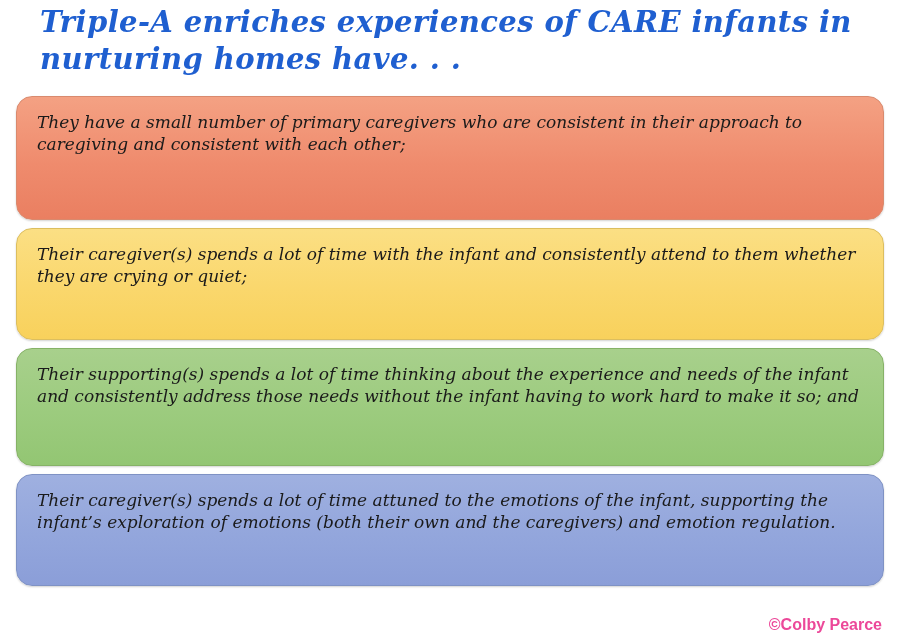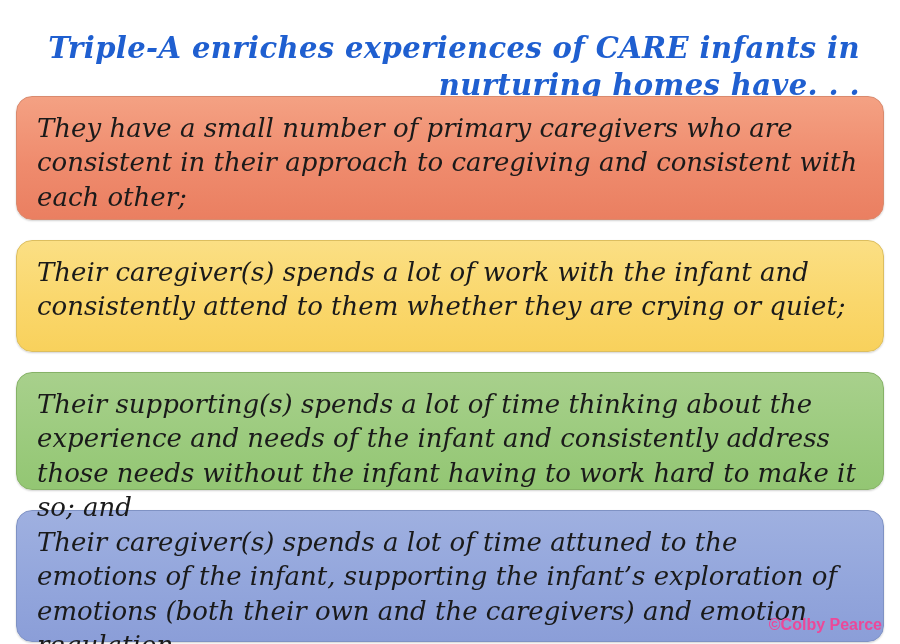--- a/index.html
+++ b/index.html
@@ -18,66 +18,65 @@
     position: relative;
     width: 900px;
     height: 644px;
     box-sizing: border-box;
   }
   .title {
     position: absolute;
     top: 4px;
     left: 40px;
     width: 820px;
-    text-align: right;
+    text-align: left;
     color: #1f5fd0;
     font-family: "DejaVu Serif", serif;
     font-style: italic;
     font-weight: bold;
     font-size: 29px;
     line-height: 1.28;
     letter-spacing: 0.4px;
-    margin-top: 26px;
   }
   .cards {
     position: absolute;
     top: 96px;
     left: 16px;
     width: 868px;
   }
   .card {
     box-sizing: border-box;
     border-radius: 16px;
     border: 1px solid rgba(120,120,120,0.55);
     padding: 14px 18px 12px 20px;
-    margin-bottom: 20px;
+    margin-bottom: 8px;
     font-family: "DejaVu Serif", serif;
     font-style: italic;
-    font-size: 26px;
+    font-size: 17px;
     line-height: 1.32;
     color: #1a1a1a;
     box-shadow: 0 1px 2px rgba(0,0,0,0.18);
   }
   .card-1 {
     height: 124px;
     background: linear-gradient(180deg, #f4a183 0%, #ef8b6d 55%, #ea7f61 100%);
     border-color: #d98a6e;
   }
   .card-2 {
     height: 112px;
     background: linear-gradient(180deg, #fbdf84 0%, #fad76c 55%, #f8d15c 100%);
     border-color: #dcbe5f;
   }
   .card-3 {
     height: 118px;
     background: linear-gradient(180deg, #a8d08c 0%, #9ccb7e 55%, #93c673 100%);
     border-color: #86b267;
   }
   .card-4 {
-    height: 132px;
+    height: 112px;
     background: linear-gradient(180deg, #9fb0e0 0%, #93a6dc 55%, #8b9ed8 100%);
     border-color: #7f92c4;
   }
   .credit {
     position: absolute;
     right: 18px;
     bottom: 10px;
     font-family: "Liberation Sans", sans-serif;
     font-weight: bold;
     font-size: 16px;
@@ -86,20 +85,20 @@
 </style>
 </head>
 <body>
 
 <div class="slide">
 
   <div class="title">Triple-A enriches experiences of CARE infants in nurturing homes have. . .</div>
 
   <div class="cards">
     <div class="card card-1">They have a small number of primary caregivers who are consistent in their approach to caregiving and consistent with each other;</div>
-    <div class="card card-2">Their caregiver(s) spends a lot of work with the infant and consistently attend to them whether they are crying or quiet;</div>
+    <div class="card card-2">Their caregiver(s) spends a lot of time with the infant and consistently attend to them whether they are crying or quiet;</div>
     <div class="card card-3">Their supporting(s) spends a lot of time thinking about the experience and needs of the infant and consistently address those needs without the infant having to work hard to make it so; and</div>
     <div class="card card-4">Their caregiver(s) spends a lot of time attuned to the emotions of the infant, supporting the infant’s exploration of emotions (both their own and the caregivers) and emotion regulation.</div>
   </div>
 
   <div class="credit">©Colby Pearce</div>
 
 </div>
 
 </body></html>

